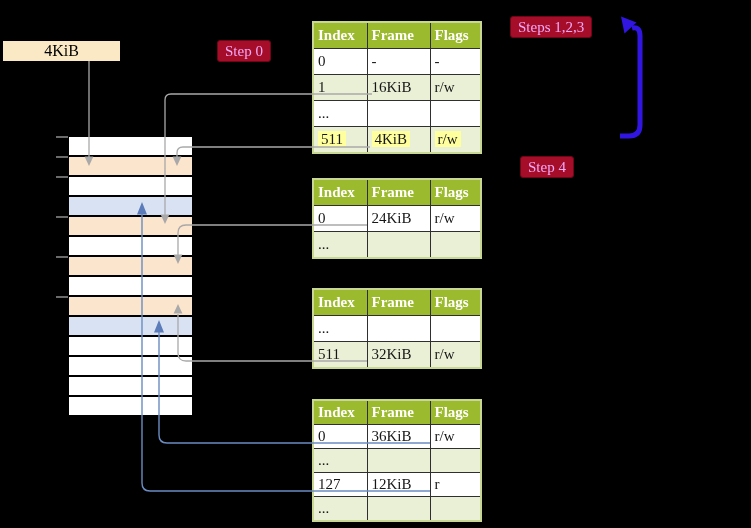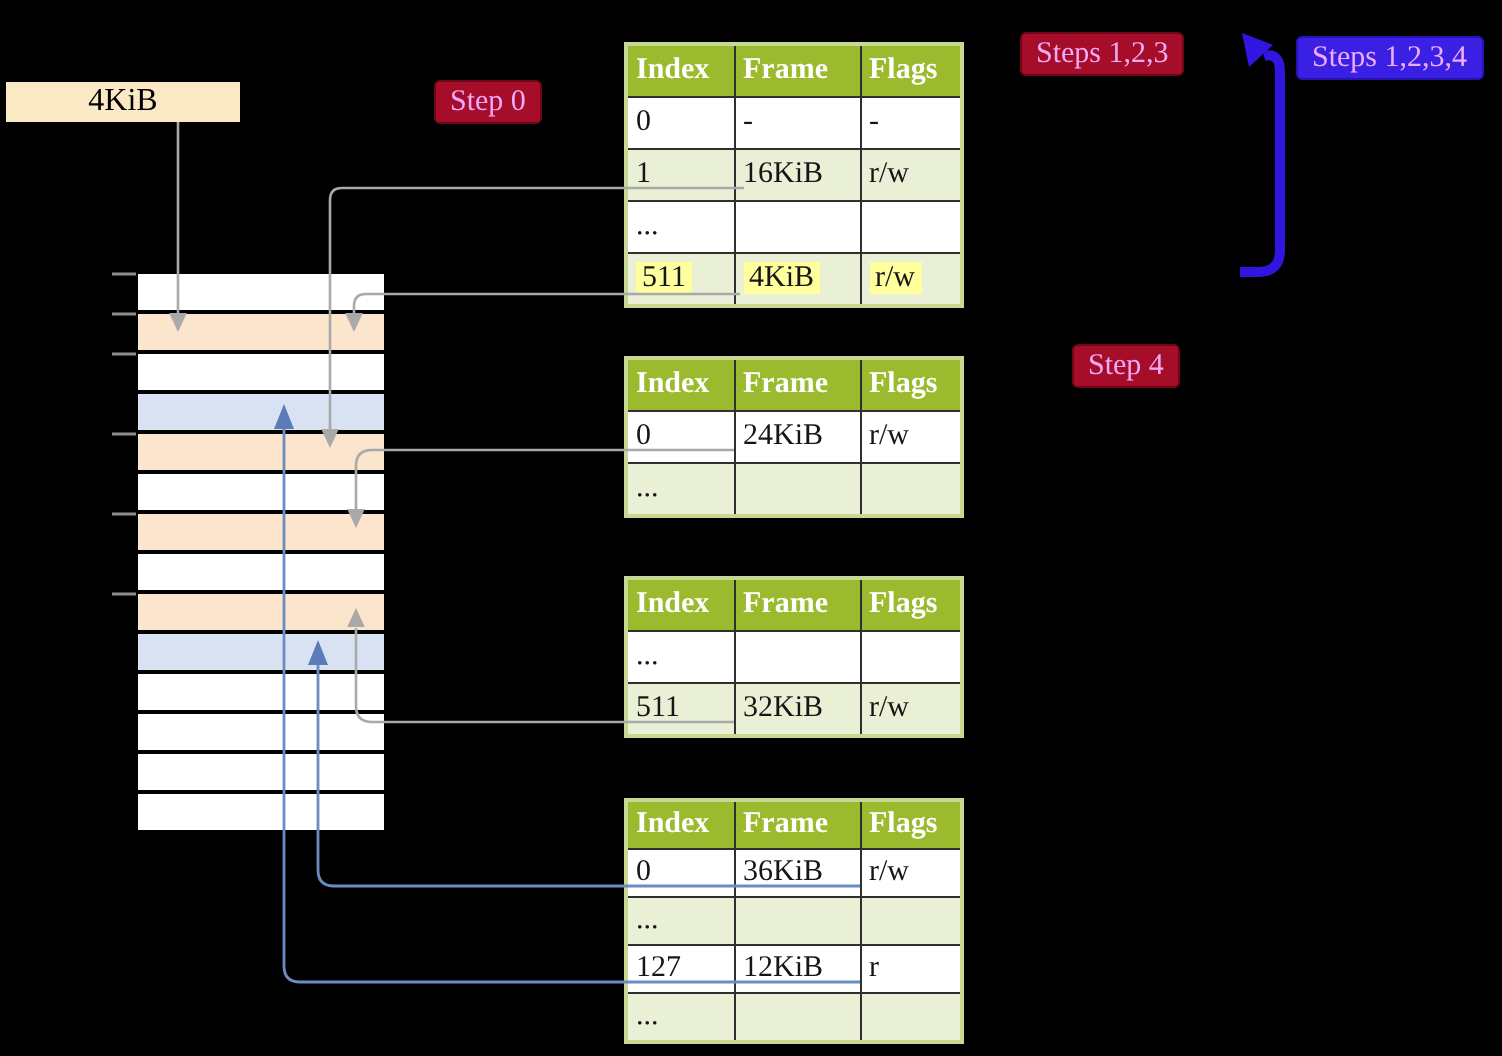--- a/index.html
+++ b/index.html
@@ -15,21 +15,21 @@
   
   .badge{
     position:absolute;font-size:15px;line-height:18px;padding:1px 7px;
     color:#f0abfc;border-radius:3px;white-space:nowrap;
   }
   .badge.red{background:#a50d28;border:1px solid #6f0618;}
   .badge.blue{background:#3a20e2;border:1px solid #2712b5;}
   .badge.b-step0{left:189px;top:40px;margin-left:28px;}
   .badge.b-steps123{left:510px;top:16px;}
   .badge.b-steps1234{left:648px;top:18px;}
-  .badge.b-step4{left:536px;top:156px;margin-top:16px;}
+  .badge.b-step4{left:520px;top:156px;}
   
   .strip{position:absolute;left:69px;top:137px;width:123px;height:280px;background:#000;}
   .mrow{height:18px;border-bottom:2px solid #000;}
   .mrow.white{background:#ffffff;}
   .mrow.orange{background:#fce5cd;}
   .mrow.blue{background:#d9e2f3;}
   
   table.pt{
     position:absolute;border-collapse:collapse;table-layout:fixed;
     border:2px solid #c9d795;background:#be185d;
@@ -54,21 +54,20 @@
 </style>
 </head>
 <body>
 
 <div class="canvas">
 
   <div class="page-size">4KiB</div>
 
   <div class="badge red b-step0">Step 0</div>
   <div class="badge red b-steps123">Steps 1,2,3</div>
-  <div class="badge blue b-steps1234">Steps 1,2,3,4</div>
   <div class="badge red b-step4">Step 4</div>
 
   <div class="strip">
       <div class="mrow white"></div>
       <div class="mrow orange"></div>
       <div class="mrow white"></div>
       <div class="mrow blue"></div>
       <div class="mrow orange"></div>
       <div class="mrow white"></div>
       <div class="mrow orange"></div>

